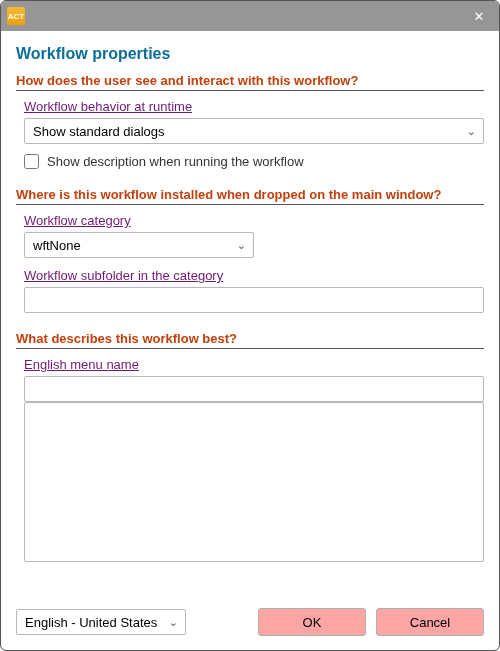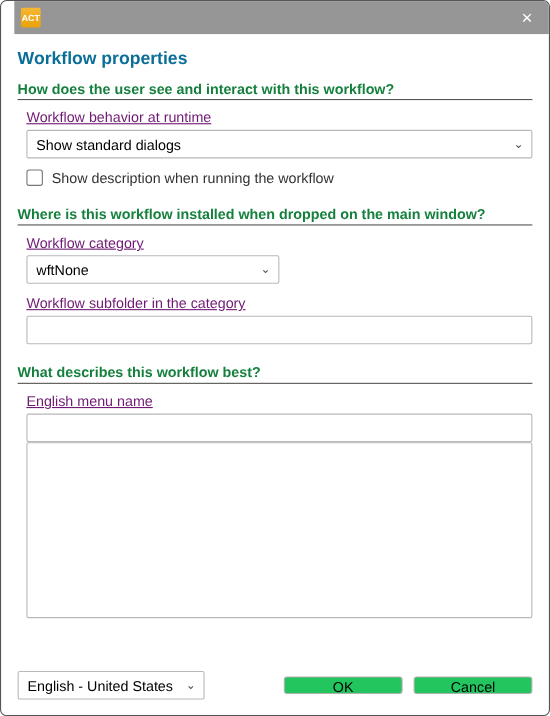--- a/index.html
+++ b/index.html
@@ -17,21 +17,20 @@
     flex-direction: column;
     color: #333;
   }
   .titlebar {
     height: 30px;
     background: #969696;
     display: flex;
     align-items: center;
     justify-content: space-between;
     padding: 0 0 0 6px;
-    margin-left: 12px;
   }
   .titlebar .app-icon {
     width: 18px; height: 18px;
     background: linear-gradient(#f7b733,#e8a20c);
     border-radius: 2px;
     display:flex; align-items:center; justify-content:center;
     font-size: 8px; color:#fff; font-weight:bold;
   }
   .titlebar .close-btn {
     width: 40px; height: 30px;
@@ -46,21 +45,21 @@
     overflow:hidden;
     justify-content:flex-end;
   }
   .dlg-title {
     color: #0b6e99;
     font-size: 16px;
     font-weight: bold;
     margin: 4px 0 10px 0;
   }
   .section-header {
-    color: #15803d;
+    color: #c2410c;
     font-weight: bold;
     font-size: 13px;
     border-bottom: 1px solid #555;
     padding-bottom: 2px;
     margin-bottom: 8px;
   }
   .field-block { padding: 0 0 12px 8px; }
   .field-label { margin: 0 0 4px 0; color:#701a75;text-decoration:underline; }
   .select-full, .select-mid, .text-input, .textarea {
     width: 100%;
@@ -89,24 +88,24 @@
   .button-row {
     display:flex;
     gap:10px;
     padding: 12px 15px 14px 15px;
     align-items:center;
   }
   .lang-wrap { width: 170px; }
   .spacer { flex:1; }
   .btn {
     width: 108px;
-    height: 16px;
+    height: 28px;
     border: 1px solid #b0b0b0;
     border-radius: 3px;
-    background:#22c55e;
+    background:#fca5a5;
     font: inherit;
     cursor:pointer;
   }
 </style>
 </head>
 <body>
 
 <div class="titlebar">
   <div class="app-icon">
     <span>ACT</span>

